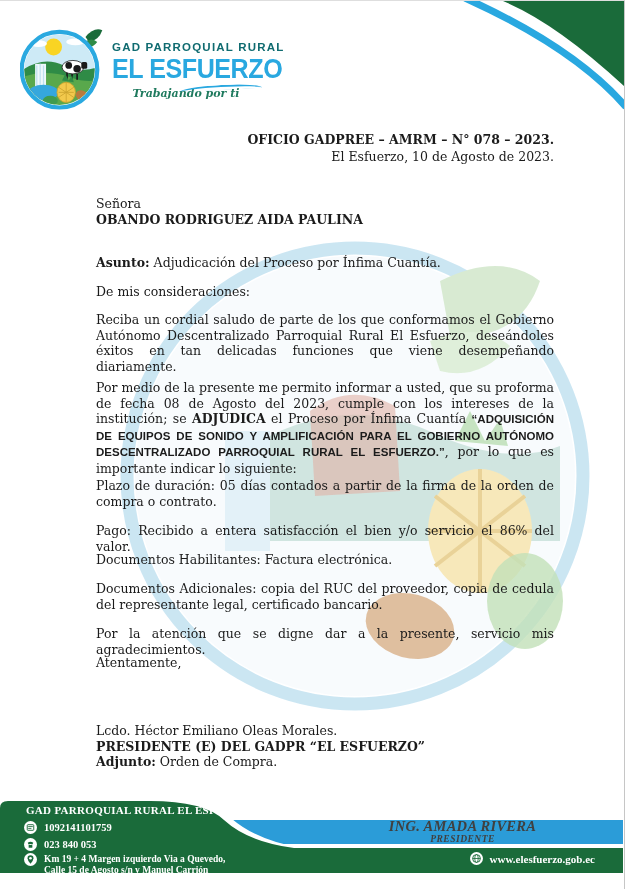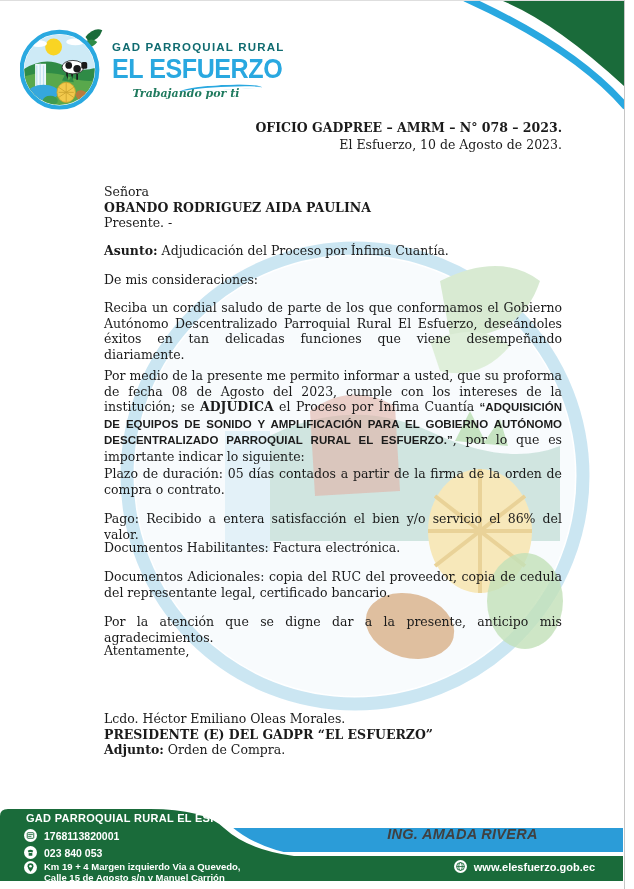--- a/index.html
+++ b/index.html
@@ -24,28 +24,28 @@
   .tagline-swoosh { position:absolute; right:0; top:-2px; width:82px; height:5px;
                     border-top:2px solid #29a8e0; border-radius:50%/100% 100% 0 0;
                     transform:rotate(-3deg); }
   .tagline { font-family:"DejaVu Serif",serif; font-style:italic; font-weight:bold;
              font-size:11px; color:#1f7a5e; white-space:nowrap; }
   
   .watermark { position:absolute; left:110px; top:240px; opacity:0.8; z-index:0; pointer-events:none; }
   
   .letter { position:absolute; left:88px; top:0; width:458px; height:820px; z-index:2;
             font-size:12.5px; line-height:15.5px; color:#1b1b1b; }
-  .blk { position:absolute; left:16px; width:458px; }
+  .blk { position:absolute; left:8px; width:458px;margin-top:12px; }
   .just { text-align:justify; }
   .right { text-align:right; }
   .b { font-weight:bold; }
   .bsans { font-weight:bold; font-family:"Liberation Sans",sans-serif; font-size:11.5px; }
   
-  .footer { position:absolute; left:0; bottom:8px; width:623px; height:74px; z-index:3;
-            font-family:Liberation Sans, sans-serif; }
+  .footer { position:absolute; left:0; bottom:16px; width:623px; height:74px; z-index:3;
+            font-family:Liberation Serif, serif; }
   .footer svg.fbg { position:absolute; left:0; top:0; }
   .f-org { position:absolute; left:26px; top:5px; color:#fff; font-weight:bold; font-size:11px;
            letter-spacing:0.3px; white-space:nowrap; }
   .f-item { position:absolute; left:24px; color:#fff; font-weight:bold; font-size:10.5px;
             display:flex; align-items:flex-start; gap:7px; white-space:nowrap; }
   .f-item .txt { padding-top:1px; }
   .f-addr { font-size:9.5px; line-height:10.5px; }
   .badge-icon { width:13px; height:13px; flex:0 0 13px; }
   .president { position:absolute; left:315px; top:20px; width:295px; text-align:center; color:#404040;
                font-style:italic; font-weight:bold; }
@@ -123,37 +123,36 @@
     <ellipse cx="415" cy="360" rx="38" ry="48" fill="#b4d9a8" opacity="0.8"></ellipse>
   </svg>
 
   <div class="letter">
     <div class="blk right b" style="top:119px">OFICIO GADPREE – AMRM – N° 078 – 2023.</div>
     <div class="blk right" style="top:136px">El Esfuerzo, 10 de Agosto de 2023.</div>
 
     <div class="blk" style="top:183px">
       <div>Señora</div>
       <div class="b">OBANDO RODRIGUEZ AIDA PAULINA</div>
-      <div>Presente. -</div>
     </div>
 
     <div class="blk" style="top:242px"><span class="b">Asunto:</span><span> Adjudicación del Proceso por Ínfima Cuantía.</span></div>
 
     <div class="blk" style="top:271px">De mis consideraciones:</div>
 
     <div class="blk just" style="top:299px">Reciba un cordial saludo de parte de los que conformamos el Gobierno Autónomo Descentralizado Parroquial Rural El Esfuerzo, deseándoles éxitos en tan delicadas funciones que viene desempeñando diariamente.</div>
 
     <div class="blk just" style="top:367px"><span>Por medio de la presente me permito informar a usted, que su proforma de fecha 08 de Agosto del 2023, cumple con los intereses de la institución; se </span><span class="b">ADJUDICA</span><span> el Proceso por Ínfima Cuantía </span><span class="bsans">“ADQUISICIÓN DE EQUIPOS DE SONIDO Y AMPLIFICACIÓN PARA EL GOBIERNO AUTÓNOMO DESCENTRALIZADO PARROQUIAL RURAL EL ESFUERZO.”</span><span>, por lo que es importante indicar lo siguiente:</span></div>
 
     <div class="blk just" style="top:465px">Plazo de duración: 05 días contados a partir de la firma de la orden de compra o contrato.</div>
     <div class="blk just" style="top:510px">Pago: Recibido a entera satisfacción el bien y/o servicio el 86% del valor.</div>
     <div class="blk just" style="top:539px">Documentos Habilitantes: Factura electrónica.</div>
     <div class="blk just" style="top:568px">Documentos Adicionales: copia del RUC del proveedor, copia de cedula del representante legal, certificado bancario.</div>
 
-    <div class="blk just" style="top:613px">Por la atención que se digne dar a la presente, anticipo mis agradecimientos.</div>
+    <div class="blk just" style="top:613px">Por la atención que se digne dar a la presente, servicio mis agradecimientos.</div>
     <div class="blk" style="top:642px">Atentamente,</div>
 
     <div class="blk" style="top:710px">
       <div>Lcdo. Héctor Emiliano Oleas Morales.</div>
       <div class="b">PRESIDENTE (E) DEL GADPR “EL ESFUERZO”</div>
       <div><span class="b">Adjunto:</span><span> Orden de Compra.</span></div>
     </div>
   </div>
 
   <div class="footer">
@@ -166,21 +165,21 @@
     </svg>
 
     <div class="f-org">GAD PARROQUIAL RURAL EL ESFUERZO</div>
 
     <div class="f-item" style="top:22px">
       <svg class="badge-icon" viewBox="0 0 14 14">
         <circle cx="7" cy="7" r="7" fill="#ffffff"></circle>
         <rect x="3.5" y="4" width="7" height="6" rx="0.8" fill="none" stroke="#1a6b3a" stroke-width="1"></rect>
         <path d="M4.5,6 L9.5,6 M4.5,8 L8,8" stroke="#1a6b3a" stroke-width="0.9"></path>
       </svg>
-      <span class="txt">1768113820001</span>
+      <span class="txt">1092141101759</span>
     </div>
 
     <div class="f-item" style="top:39px">
       <svg class="badge-icon" viewBox="0 0 14 14">
         <circle cx="7" cy="7" r="7" fill="#ffffff"></circle>
         <path d="M4,5 Q7,3 10,5 L9,7 Q7,6 5,7 Z" fill="#1a6b3a"></path>
         <rect x="5" y="7.5" width="4" height="3" rx="0.6" fill="#1a6b3a"></rect>
       </svg>
       <span class="txt">023 840 053</span>
     </div>
@@ -192,20 +191,21 @@
         <circle cx="7" cy="5.6" r="1.4" fill="#ffffff"></circle>
       </svg>
       <span class="txt">
         <span>Km 19 + 4 Margen izquierdo Via a Quevedo,</span><br>
         <span>Calle 15 de Agosto s/n y Manuel Carrión</span>
       </span>
     </div>
 
     <div class="president">
       <div class="p-name">ING. AMADA RIVERA</div>
+      <div class="p-title">PRESIDENTE</div>
     </div>
 
     <div class="f-web">
       <svg width="13" height="13" viewBox="0 0 14 14">
         <circle cx="7" cy="7" r="7" fill="#ffffff"></circle>
         <circle cx="7" cy="7" r="4.2" fill="none" stroke="#1a6b3a" stroke-width="1"></circle>
         <ellipse cx="7" cy="7" rx="1.9" ry="4.2" fill="none" stroke="#1a6b3a" stroke-width="0.9"></ellipse>
         <path d="M2.8,7 L11.2,7" stroke="#1a6b3a" stroke-width="0.9"></path>
       </svg>
       <span>www.elesfuerzo.gob.ec</span>

